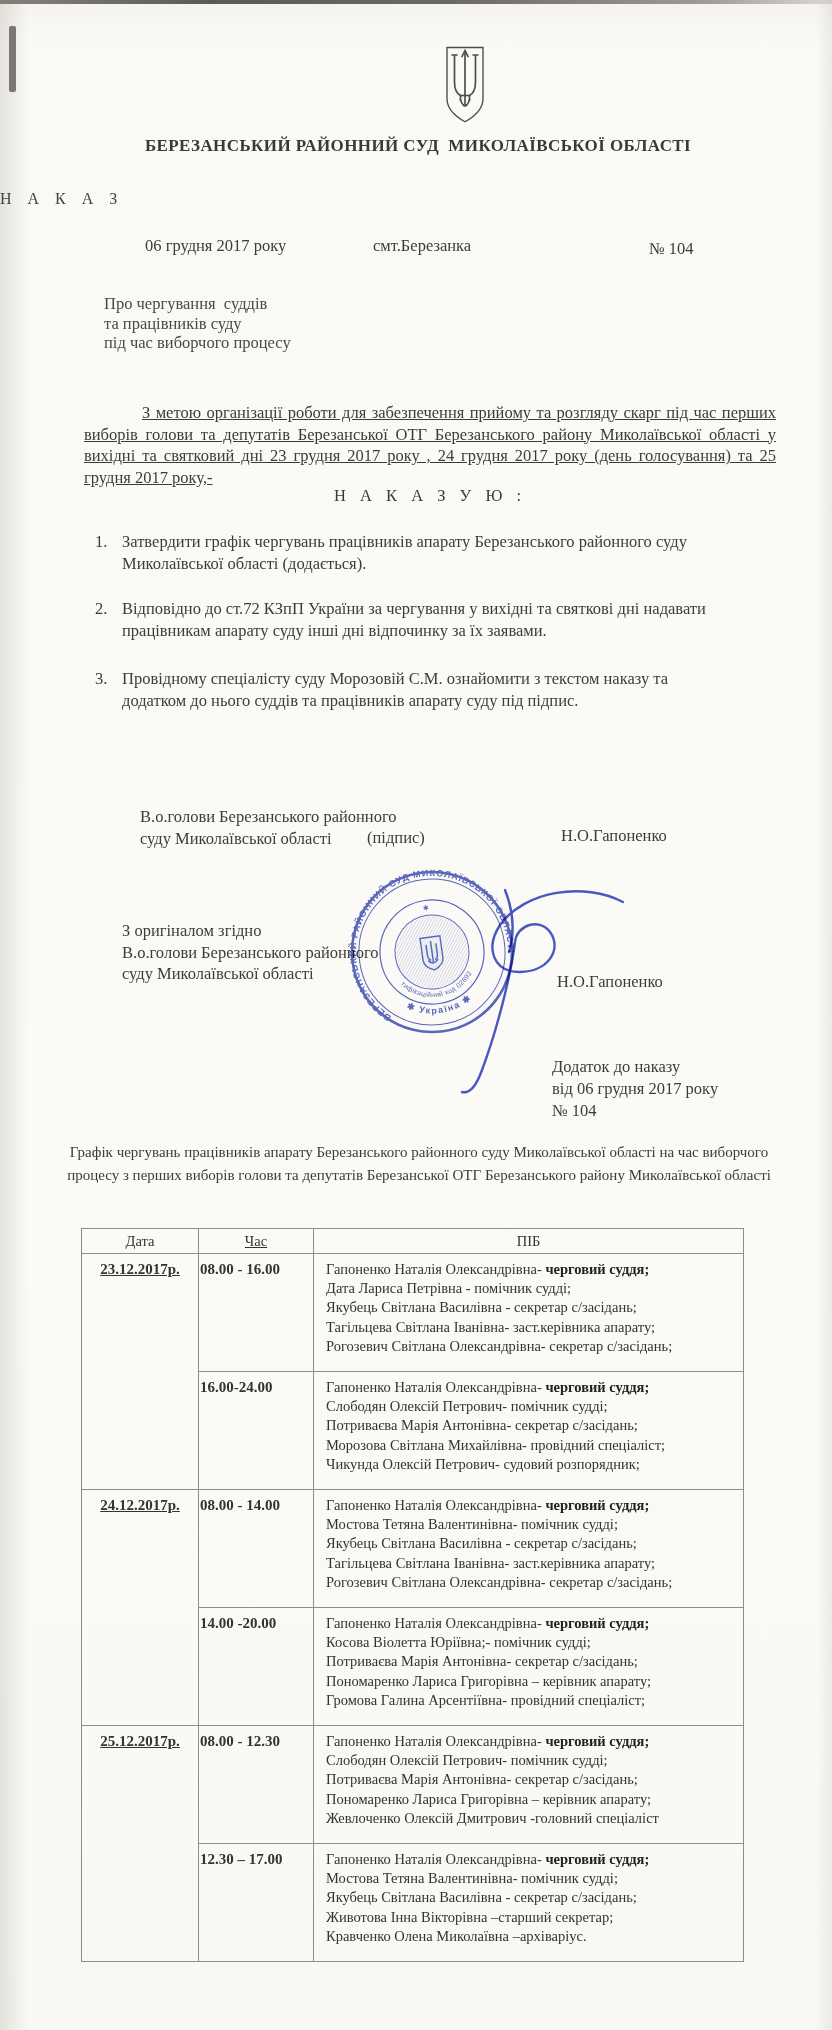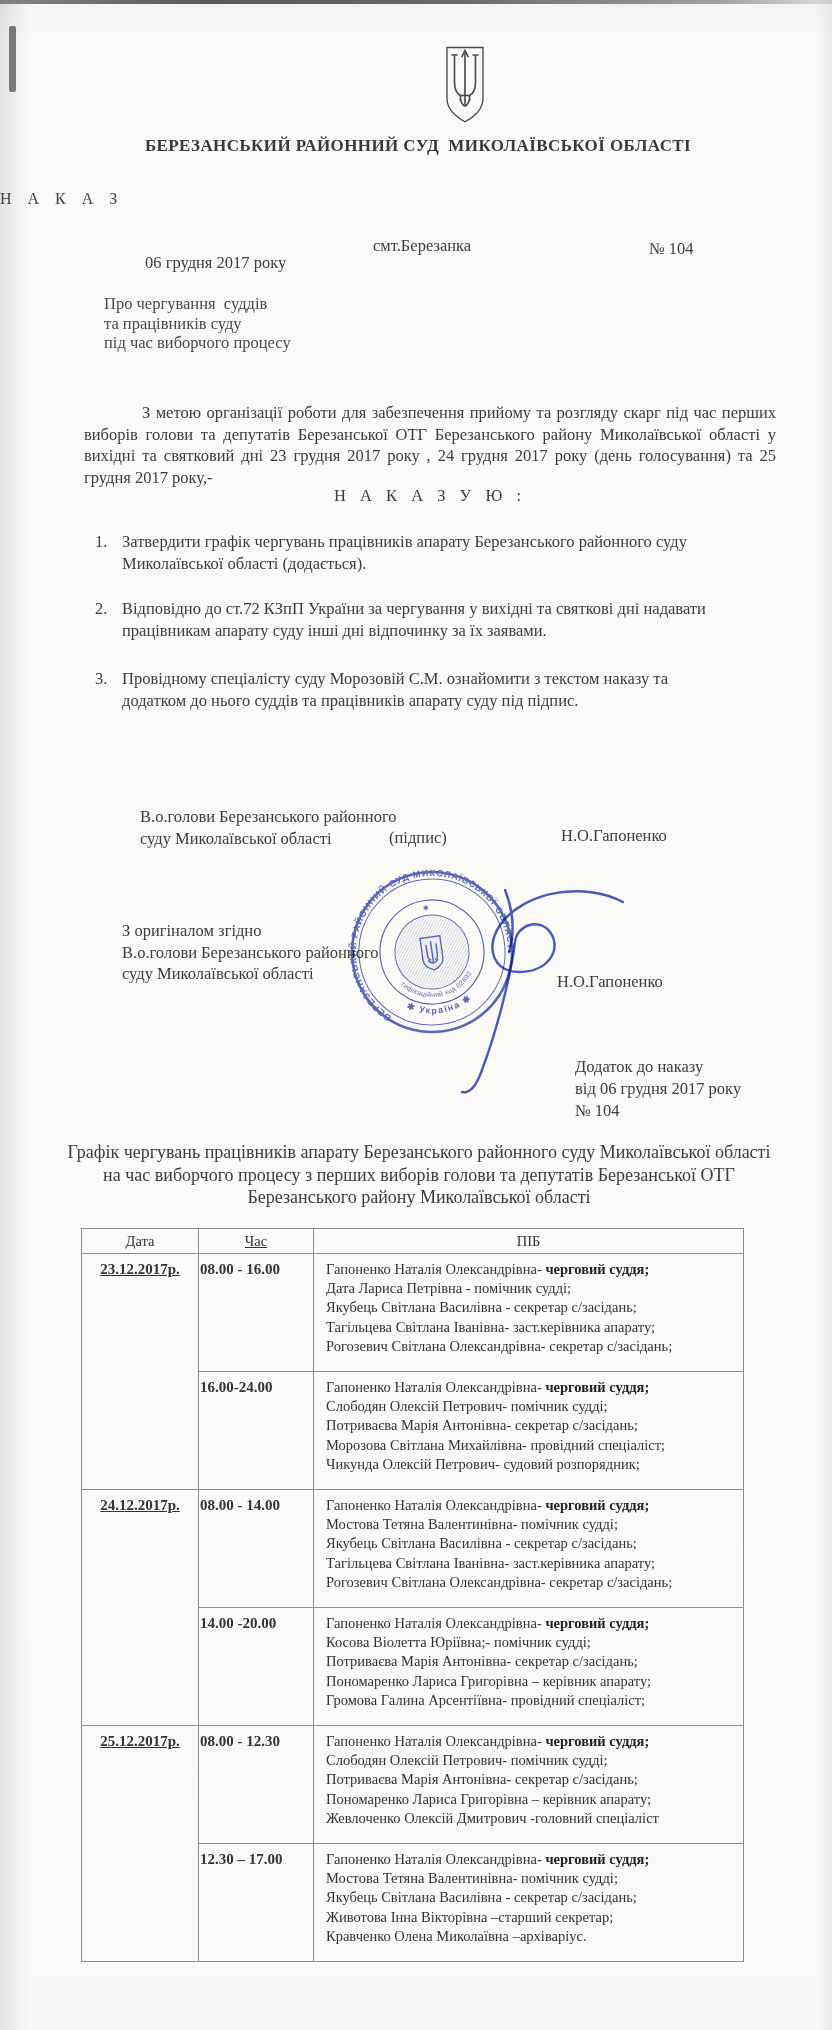--- a/index.html
+++ b/index.html
@@ -13,38 +13,38 @@
   .prewrap{white-space:pre-wrap;}
   
   .top-edge{left:0;top:0;width:832px;height:4px;background:linear-gradient(90deg,#6a675f,#35332e 25%,#4a4841 55%,#8a867c 85%,#d8d4ca);opacity:.8;}
   .left-mark{left:9px;top:26px;width:7px;height:66px;background:#55524c;opacity:.75;border-radius:2px;}
   .left-shade{left:0;top:0;height:2030px;width:28px;background:linear-gradient(90deg,rgba(110,105,92,.16),rgba(0,0,0,0));}
   .right-shade{right:0;top:0;height:2030px;width:16px;background:linear-gradient(270deg,rgba(110,105,92,.10),rgba(0,0,0,0));}
   
   .emblem{left:442px;top:46px;width:46px;height:78px;}
   .court-name{left:56px;top:136px;width:724px;text-align:center;font-weight:bold;font-size:17px;letter-spacing:.4px;color:#3a3935;}
   .order-word{left:0;top:190px;width:832px;text-align:left;font-size:16px;letter-spacing:6px;color:#45443f;}
-  .order-date{left:145px;top:253px;font-size:16.5px;}
+  .order-date{left:145px;top:236px;font-size:16.5px;}
   .order-place{left:373px;top:236px;font-size:16.5px;}
   .order-number{left:649px;top:239px;font-size:16.5px;}
   .subject{left:104px;top:294px;font-size:16.5px;line-height:19.5px;color:#4a4944;}
-  .preamble{left:84px;top:402px;width:692px;font-size:16.5px;line-height:21.6px;text-align:justify;text-indent:58px;}
+  .preamble{left:84px;top:402px;width:692px;font-size:16.5px;line-height:21.6px;text-align:justify;text-indent:58px;text-decoration:underline;}
   .decree-word{left:0;top:486px;width:860px;text-align:center;font-size:16.5px;letter-spacing:5px;}
   .items{left:95px;top:531px;width:632px;}
   .item{display:flex;gap:9px;font-size:16.5px;line-height:21.6px;}
   .item .num{flex:0 0 18px;}
   .item-1{margin-bottom:24px;}
   .item-2{margin-bottom:27px;}
   .sig1{left:140px;top:806px;font-size:16.5px;line-height:21.5px;}
-  .sig1-note{left:389px;top:828px;font-size:16.5px;}
+  .sig1-note{left:367px;top:828px;font-size:16.5px;}
   .sig1-name{left:561px;top:826px;font-size:16.5px;}
   .sig2{left:122px;top:920px;font-size:16.5px;line-height:21.5px;}
   .sig2-name{left:557px;top:972px;font-size:16.5px;}
-  .annex-ref{left:552px;top:1056px;font-size:16.5px;line-height:22px;margin-left:23px;}
-  .annex-title{left:66px;top:1141px;width:706px;text-align:center;font-size:18px;line-height:22.5px;}
+  .annex-ref{left:552px;top:1056px;font-size:16.5px;line-height:22px;}
+  .annex-title{left:66px;top:1141px;width:706px;text-align:center;font-size:15px;line-height:22.5px;}
   
   .stamp{left:346px;top:866px;width:172px;height:172px;transform:rotate(-8deg);mix-blend-mode:multiply;opacity:.88;}
   .handsig{left:385px;top:880px;width:256px;height:232px;mix-blend-mode:multiply;opacity:.92;}
   
   .duty-table{position:absolute;left:81px;top:1228px;width:651px;border-collapse:collapse;table-layout:fixed;font-size:14.5px;color:#34332f;}
   .duty-table th,.duty-table td{border:1px solid #8f8d88;}
   .duty-table th{font-weight:400;font-size:14.5px;padding:3px 2px;height:18px;}
   .th-date{width:112px;}
   .th-time{width:110px;text-decoration:underline;}
   .th-name{width:425px;}

